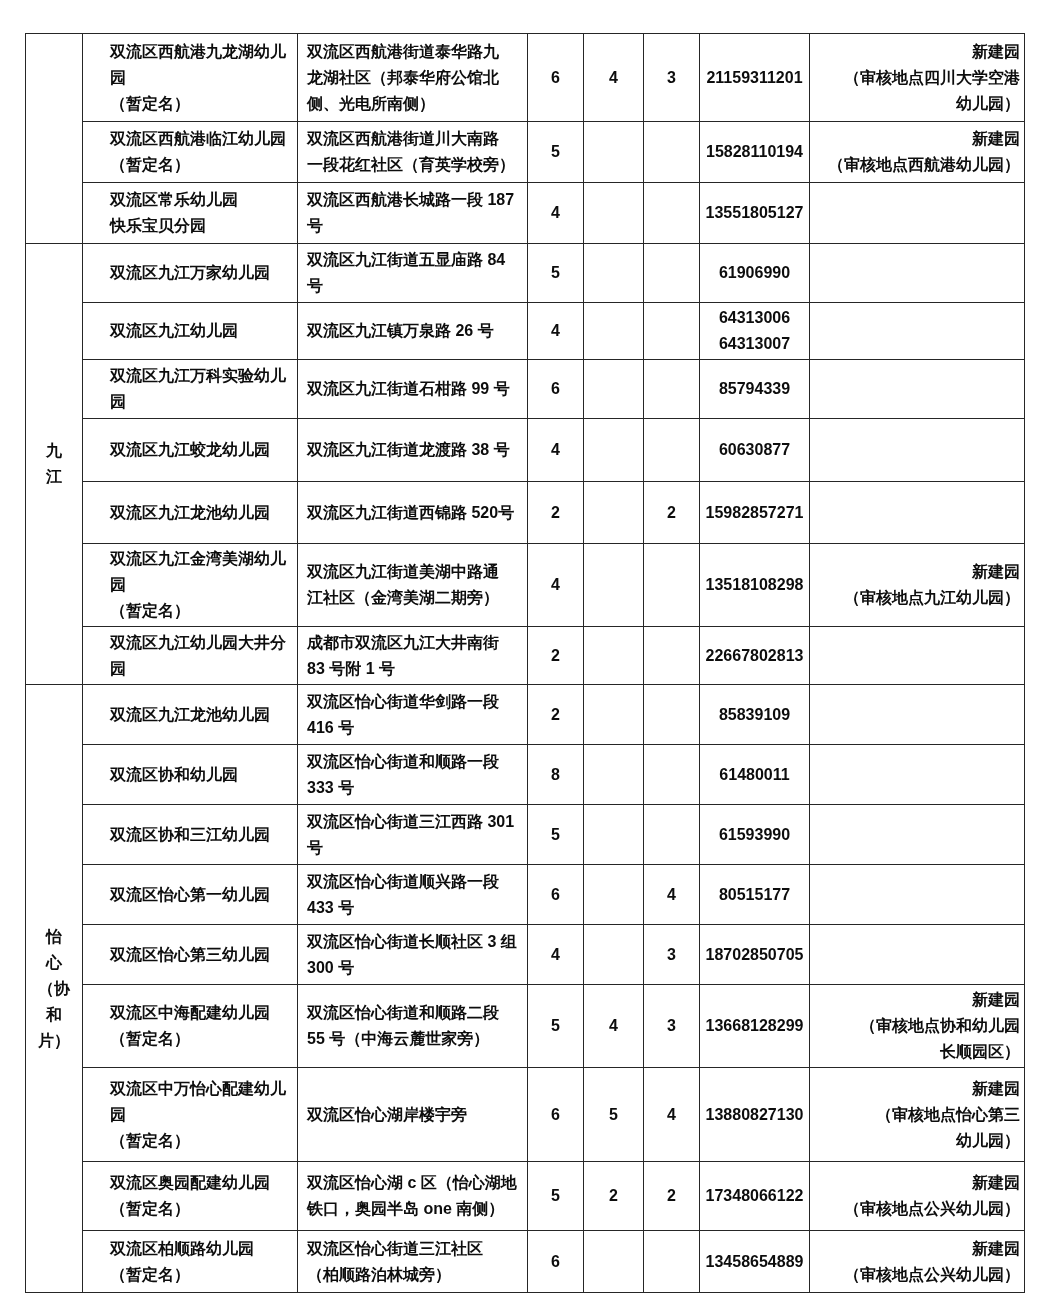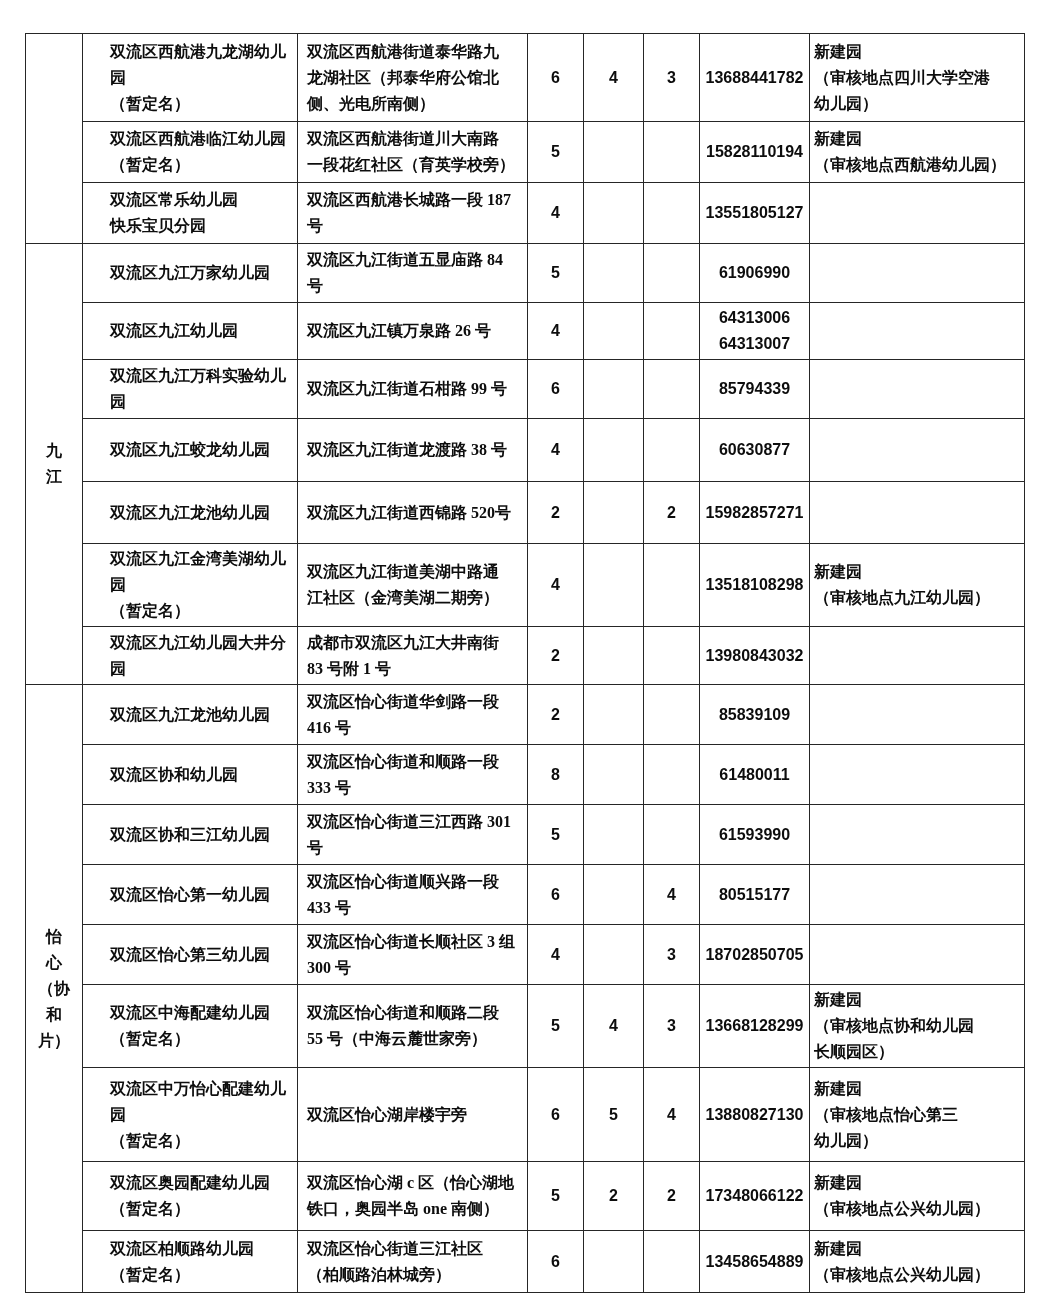--- a/index.html
+++ b/index.html
@@ -33,28 +33,27 @@
     line-height: 30px;
     padding: 0 2px;
   }
   td.name {
     text-align: left;
     padding: 2px 4px 2px 27px;
   }
   td.addr {
     text-align: left;
     padding: 2px 3px 2px 9px;
-    font-family: Liberation Serif, serif;
   }
   td.num, td.phone {
     text-align: center;
     padding: 0 2px;
   }
   td.note {
-    text-align: left;
+    text-align: right;
     padding: 2px 4px;
   }
 </style>
 </head>
 <body>
 
 <table class="doc-table">
   <colgroup>
     <col style="width:57px">
       <col style="width:215px">
@@ -69,21 +68,21 @@
     <tr style="height:88px">
       <td class="group" rowspan="3"></td>
       <td class="name">双流区西航港九龙湖幼儿园
 （暂定名）</td>
       <td class="addr">双流区西航港街道泰华路九
 龙湖社区（邦泰华府公馆北
 侧、光电所南侧）</td>
       <td class="num">6</td>
       <td class="num">4</td>
       <td class="num">3</td>
-      <td class="phone">13688441782</td>
+      <td class="phone">21159311201</td>
       <td class="note">新建园
 （审核地点四川大学空港
 幼儿园）</td>
     </tr>
     <tr style="height:61px">
       <td class="name">双流区西航港临江幼儿园
 （暂定名）</td>
       <td class="addr">双流区西航港街道川大南路
 一段花红社区（育英学校旁）</td>
       <td class="num">5</td>
@@ -165,21 +164,21 @@
       <td class="note">新建园
 （审核地点九江幼儿园）</td>
     </tr>
     <tr style="height:58px">
       <td class="name">双流区九江幼儿园大井分园</td>
       <td class="addr">成都市双流区九江大井南街
 83 号附 1 号</td>
       <td class="num">2</td>
       <td class="num"></td>
       <td class="num"></td>
-      <td class="phone">13980843032</td>
+      <td class="phone">22667802813</td>
       <td class="note"></td>
     </tr>
     <tr style="height:60px">
       <td class="group" rowspan="9">怡
 心
 （协
 和
 片）</td>
       <td class="name">双流区九江龙池幼儿园</td>
       <td class="addr">双流区怡心街道华剑路一段

